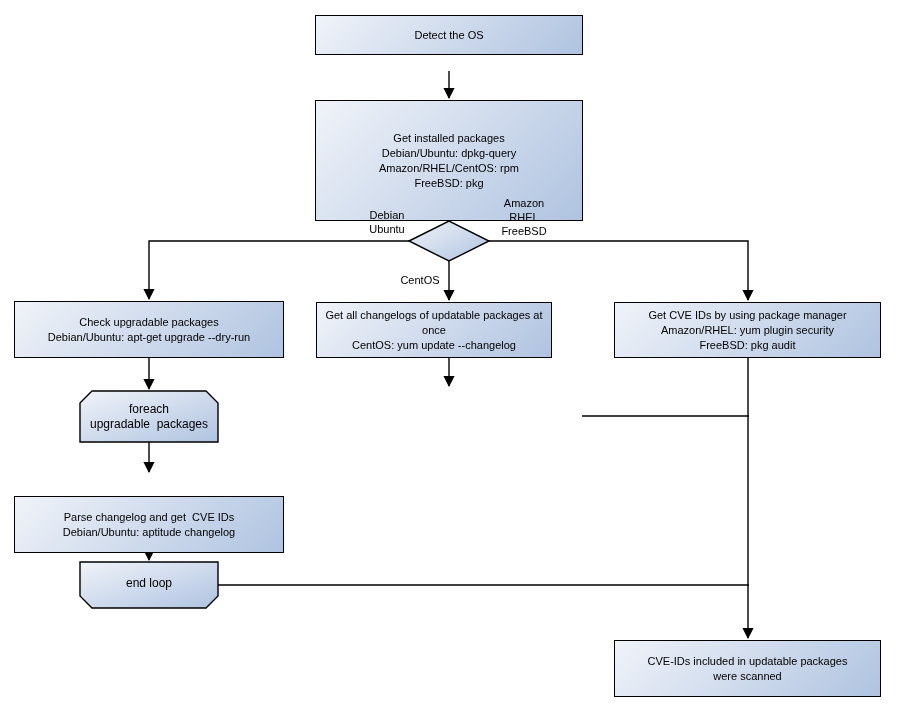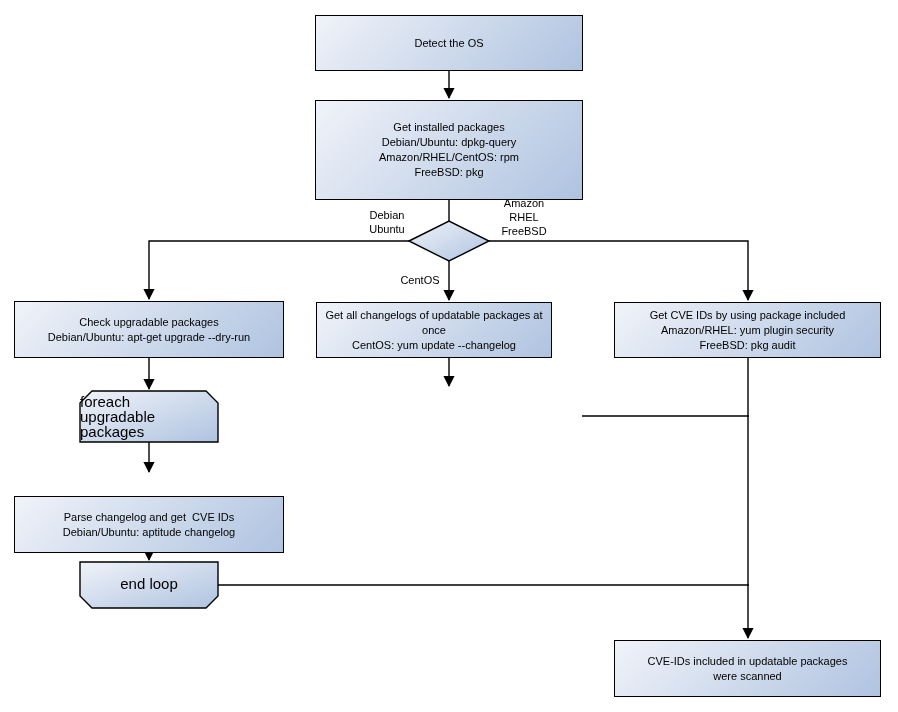--- a/index.html
+++ b/index.html
@@ -22,21 +22,21 @@
   .node{
     position:absolute;box-sizing:border-box;
     border:1.4px solid var(--node-border);
     background:linear-gradient(135deg, var(--node-fill-light) 0%, var(--node-fill-dark) 100%);
     display:flex;align-items:center;justify-content:center;
     text-align:center;font-size:11px;line-height:15px;white-space:pre-wrap;
   }
   .overlay{
     position:absolute;box-sizing:border-box;border:none;background:transparent;
     display:flex;align-items:center;justify-content:center;
-    text-align:left;font-size:15px;line-height:15px;white-space:pre-wrap;
+    text-align:center;font-size:12px;line-height:15px;white-space:pre-wrap;
   }
   .edge-label{
     position:absolute;box-sizing:border-box;background:transparent;
     display:flex;align-items:center;justify-content:center;
     text-align:center;font-size:11px;line-height:14px;white-space:pre-wrap;
   }
 </style>
 </head>
 <body>
 
@@ -64,38 +64,38 @@
     <path class="edge" d="M449,358 L449,386" marker-end="url(#arrow)"></path>
     <path class="edge" d="M748,358 L748,638" marker-end="url(#arrow)"></path>
     <path class="edge" d="M582,416 L749,416"></path>
     <path class="edge" d="M218,585 L749,585"></path>
 
     <polygon class="shape" fill="url(#nodeGrad)" points="409,241 449,221 489,241 449,261"></polygon>
     <polygon class="shape" fill="url(#nodeGrad)" points="80,403 92,391 206,391 218,403 218,442 80,442"></polygon>
     <polygon class="shape" fill="url(#nodeGrad)" points="80,562 218,562 218,596 206,608 92,608 80,596"></polygon>
   </svg>
 
-  <div class="node" style="left:315px;top:15px;width:268px;height:56px">Detect the OS</div>
+  <div class="node" style="left:315px;top:15px;width:268px;height:40px">Detect the OS</div>
 
-  <div class="node" style="left:315px;top:100px;width:268px;height:100px">Get installed packages
+  <div class="node" style="left:315px;top:100px;width:268px;height:121px">Get installed packages
 Debian/Ubuntu: dpkg-query
 Amazon/RHEL/CentOS: rpm
 FreeBSD: pkg</div>
 
   <div class="node" style="left:14px;top:301px;width:270px;height:57px">Check upgradable packages
 Debian/Ubuntu: apt-get upgrade --dry-run</div>
 
   <div class="node" style="left:14px;top:496px;width:270px;height:57px">Parse changelog and get  CVE IDs
 Debian/Ubuntu: aptitude changelog</div>
 
   <div class="node" style="left:316px;top:302px;width:236px;height:56px">Get all changelogs of updatable packages at once
 CentOS: yum update --changelog</div>
 
 
-  <div class="node" style="left:614px;top:302px;width:267px;height:56px">Get CVE IDs by using package included
+  <div class="node" style="left:614px;top:302px;width:267px;height:56px">Get CVE IDs by using package manager
 Amazon/RHEL: yum plugin security
 FreeBSD: pkg audit</div>
 
   <div class="node" style="left:614px;top:640px;width:267px;height:57px">CVE-IDs included in updatable packages
 were scanned</div>
 
   <div class="overlay" style="left:80px;top:391px;width:138px;height:51px">foreach
 upgradable  packages</div>
 
   <div class="overlay" style="left:80px;top:562px;width:138px;height:42px">end loop</div>

